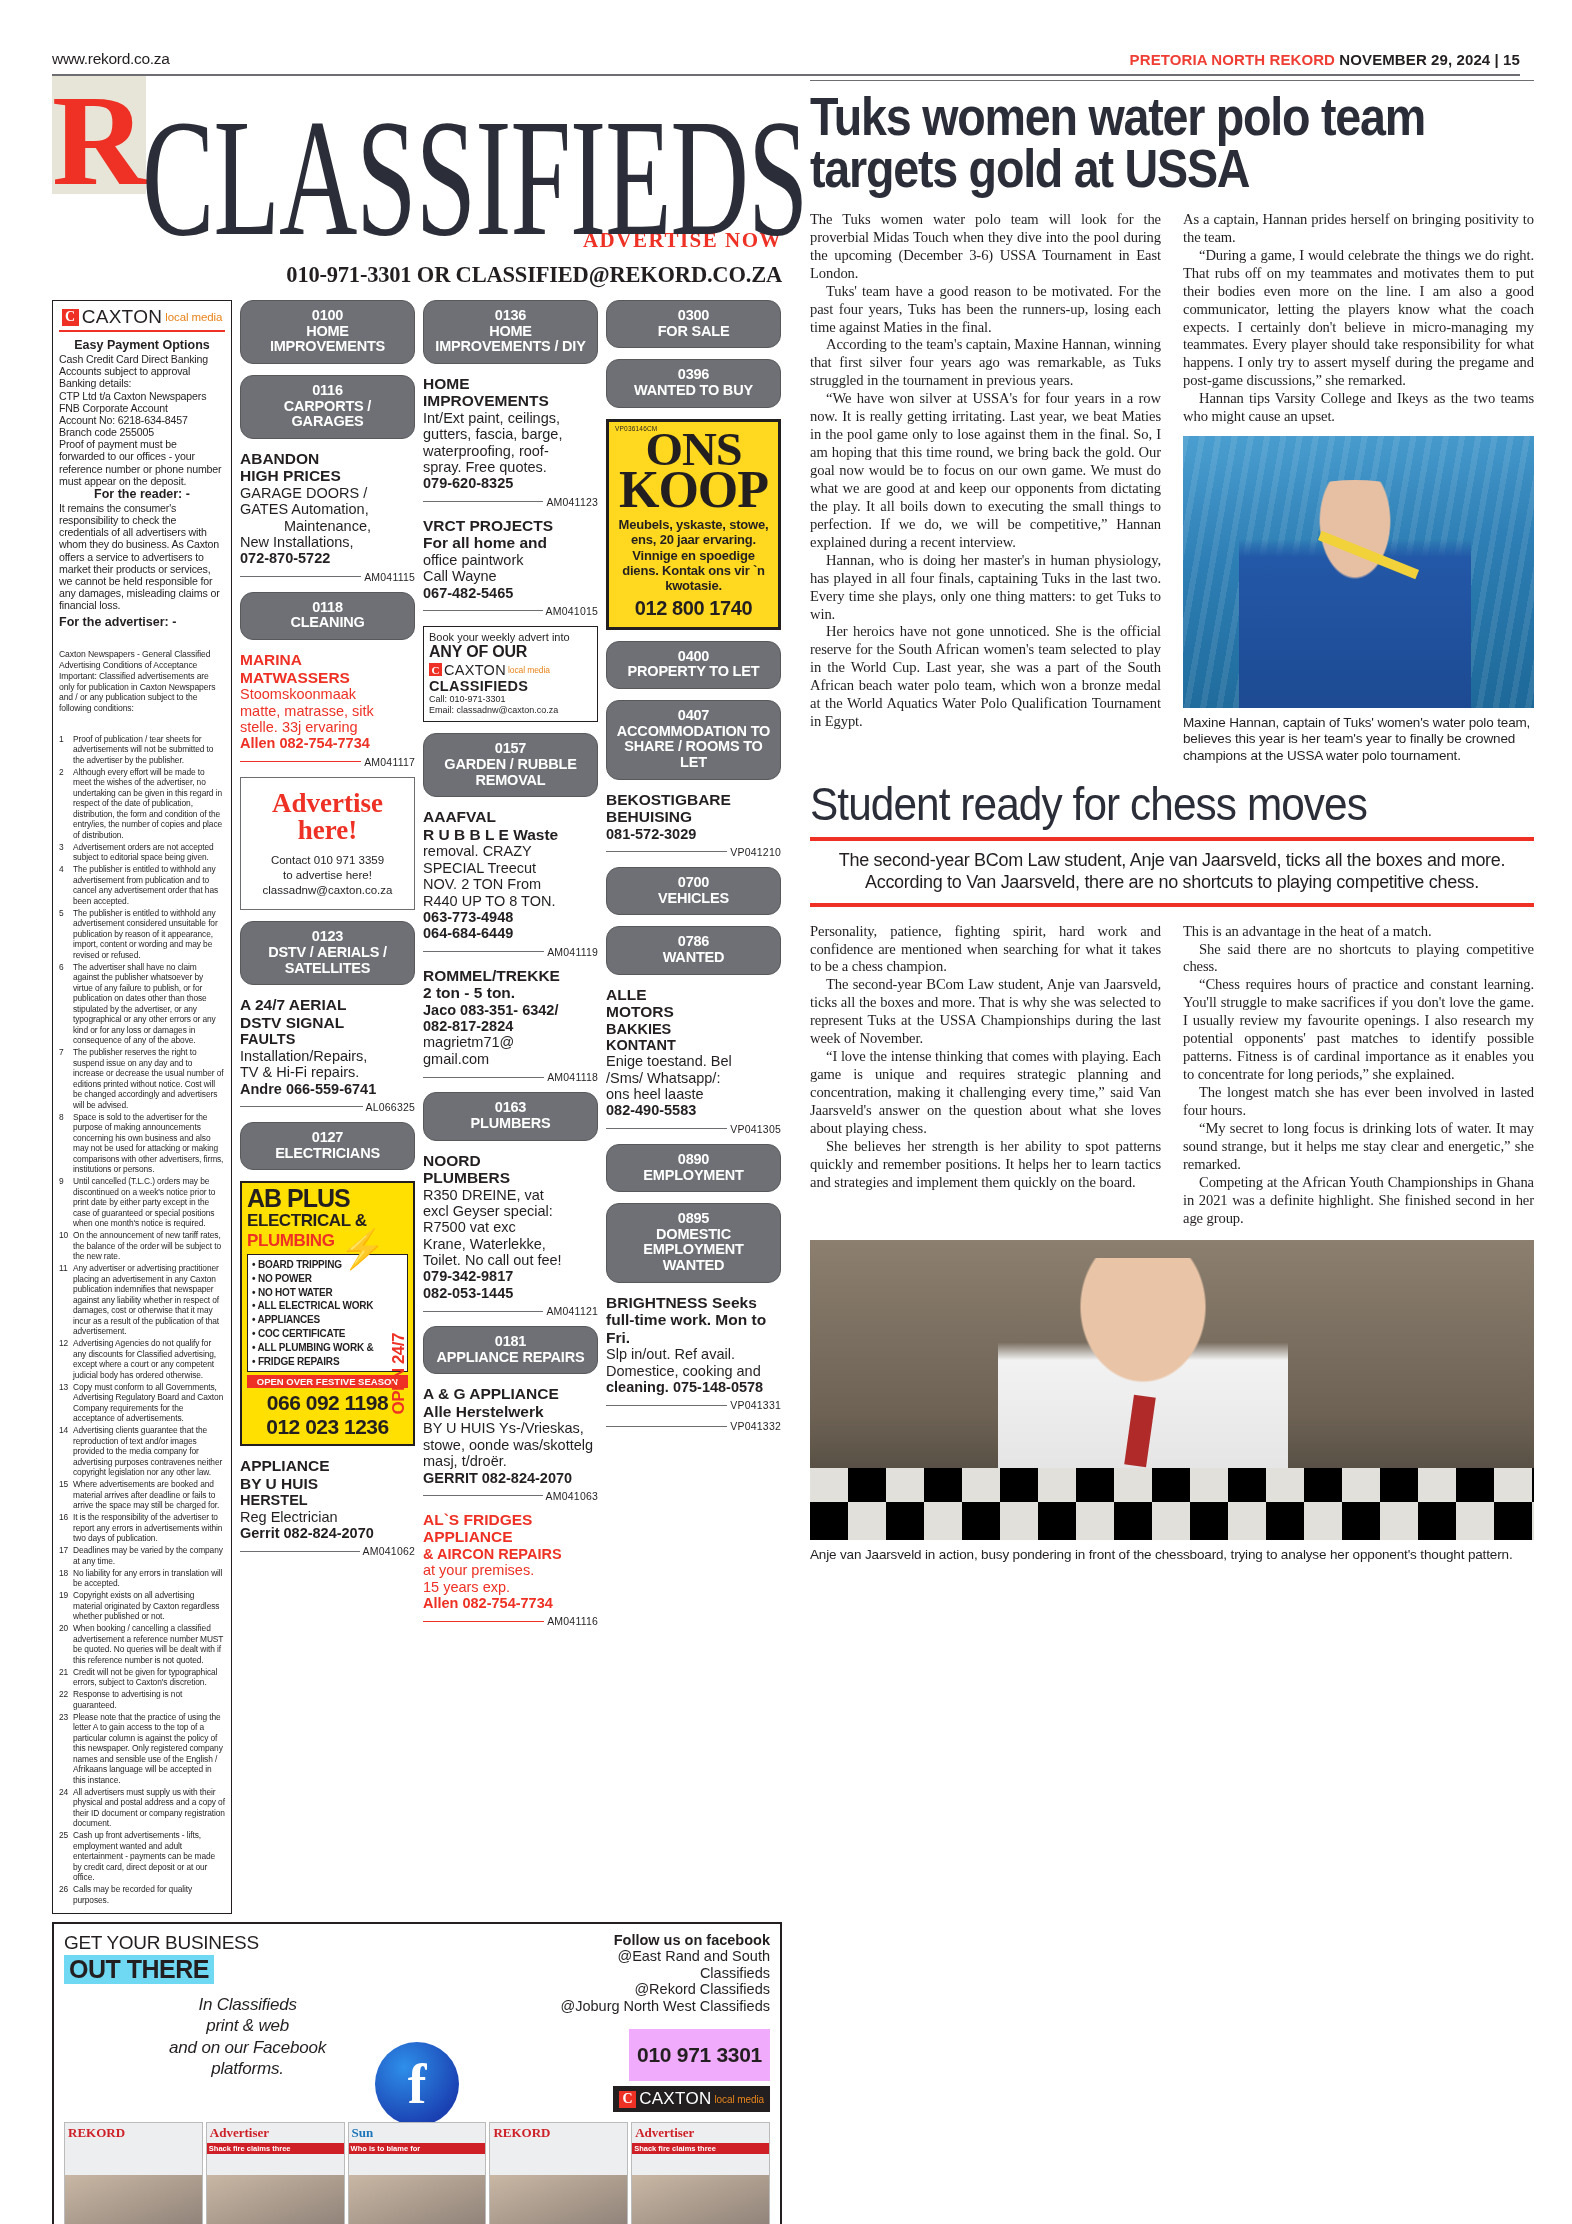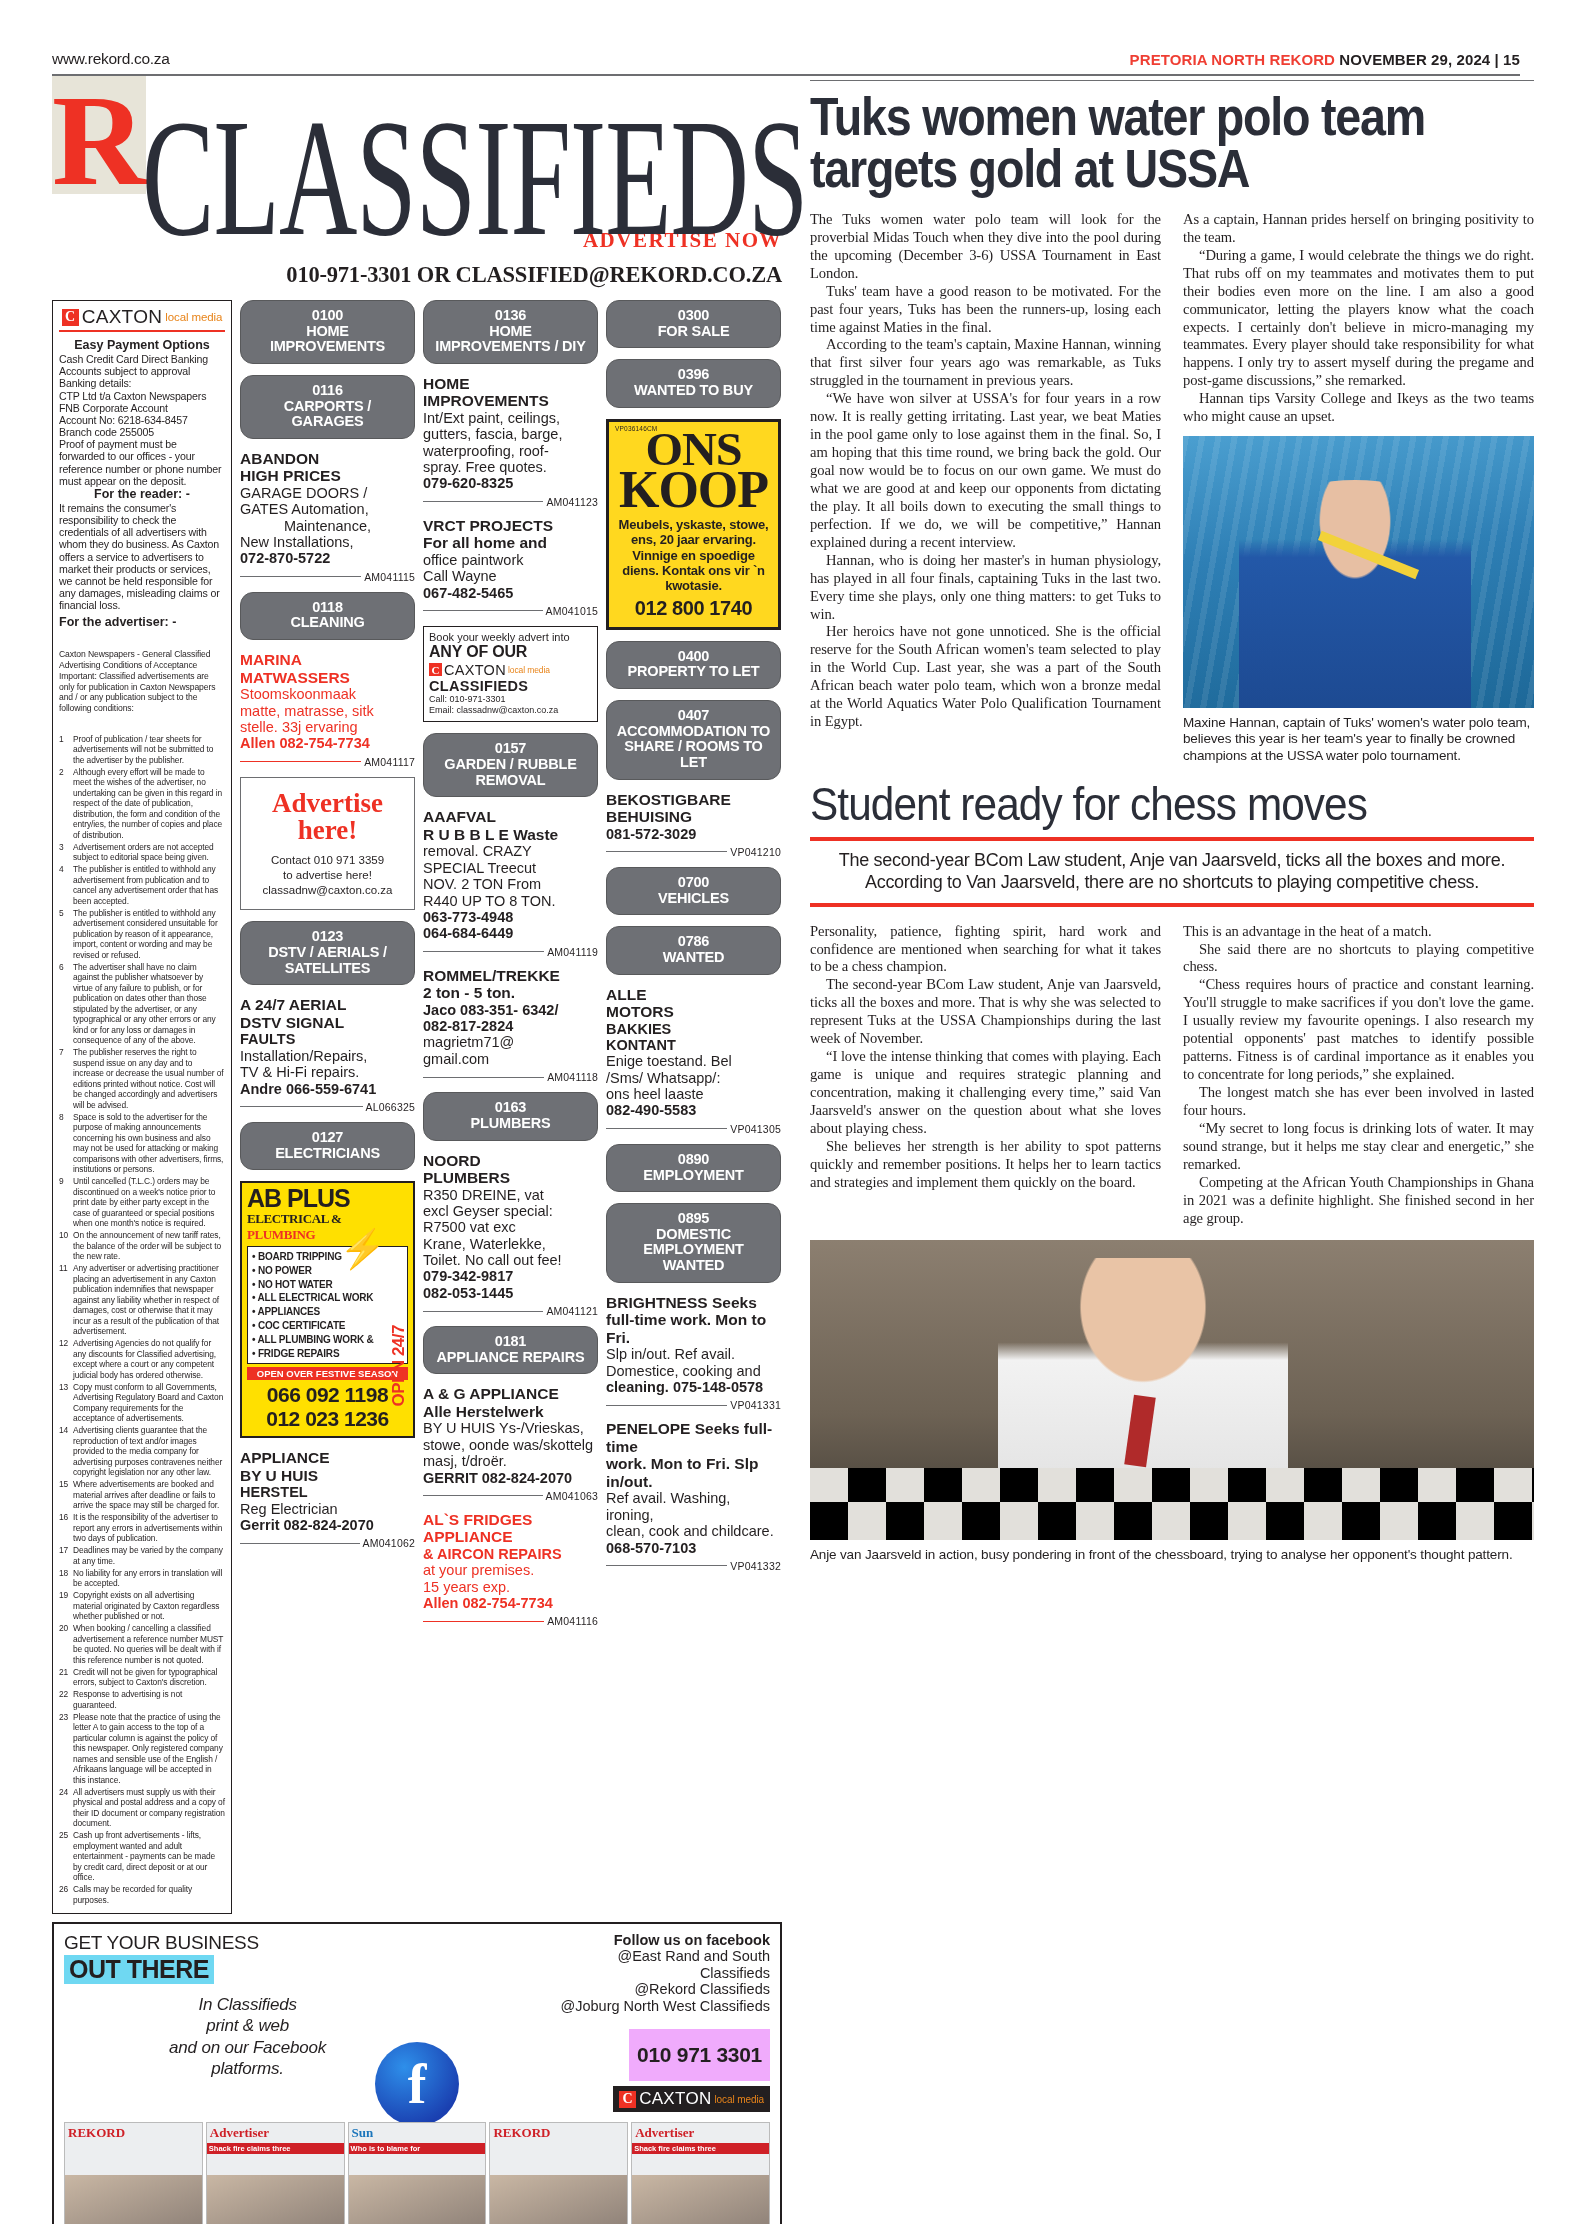--- a/index.html
+++ b/index.html
@@ -130,21 +130,21 @@
   .onskoop .koop {
     font-family: "Liberation Serif", serif; font-weight: bold; color: #231f20;
     font-size: 52px; line-height: 0.84; letter-spacing: -1px; margin-bottom: 5px;
   }
   .onskoop .txt { font-size: 13px; font-weight: bold; line-height: 1.18; letter-spacing: -0.2px;}
   .onskoop .tel { font-size: 20px; font-weight: bold; margin-top: 3px; letter-spacing: -0.4px;}
 
   
   .abplus { background: #ffe000; border: 2px solid #231f20; padding: 4px 5px; margin-bottom: 11px; position: relative; overflow: hidden; }
   .abplus .t1 { font-size: 25px; font-weight: bold; letter-spacing: -1px; line-height: 0.95; }
-  .abplus .t2 { font-size: 13px; font-weight: bold; letter-spacing: -0.4px; font-family: Liberation Serif, serif; }
+  .abplus .t2 { font-size: 17px; font-weight: bold; letter-spacing: -0.4px; }
   .abplus .t2 .pl { color: #ee3124; }
   .abplus .wht { background:#fff; border:1px solid #231f20; margin-top:3px; padding:3px 4px; }
   .abplus ul { list-style: none; font-size: 10px; line-height: 1.38; font-weight: bold; letter-spacing:-0.2px;}
   .abplus ul li::before { content: "• "; }
   .abplus .open247 {
     position: absolute; right: 4px; bottom: 30px; color: #ee3124;
     font-weight: bold; font-size: 17px; writing-mode: vertical-rl;
     transform: rotate(180deg); letter-spacing: -0.5px;
   }
   .abplus .bolt { position:absolute; right: 26px; top: 44px; color:#ee3124; font-size: 38px; }
@@ -689,27 +689,20 @@
               <div class="big" style="font-weight: bold;">BRIGHTNESS Seeks</div>
               <div class="big" style="font-weight: bold;">full-time work. Mon to Fri.</div>
               <div style="font-weight: normal;">Slp in/out. Ref avail.</div>
               <div style="font-weight: normal;">Domestice, cooking and</div>
               <div style="font-weight: bold;">cleaning. 075-148-0578</div>
             </div>
             <div class="refline">
               <span class="ln"></span>
               <span class="rf">VP041331</span>
             </div>
-            <div class="ad c">
-              <div class="big" style="font-weight: bold;">PENELOPE Seeks full-time</div>
-              <div class="big" style="font-weight: bold;">work. Mon to Fri. Slp in/out.</div>
-              <div style="font-weight: normal;">Ref avail. Washing, ironing,</div>
-              <div style="font-weight: normal;">clean, cook and childcare.</div>
-              <div style="font-weight: bold;">068-570-7103</div>
-            </div>
             <div class="refline">
               <span class="ln"></span>
               <span class="rf">VP041332</span>
             </div>
           </div>
 
       </div>
 
       <div class="outthere">
         <div class="ot-grid">

